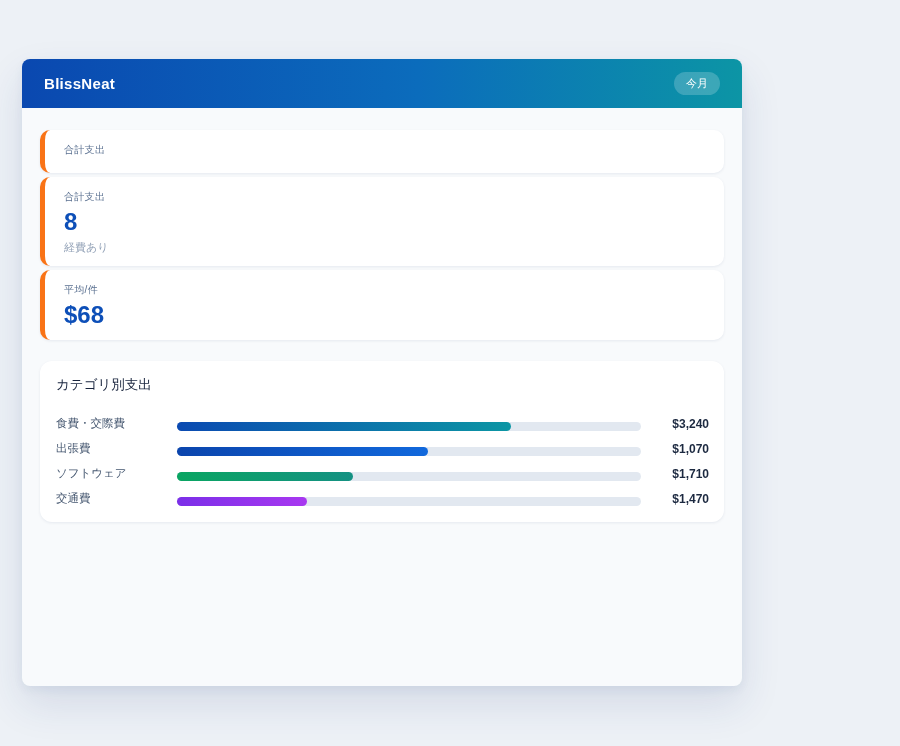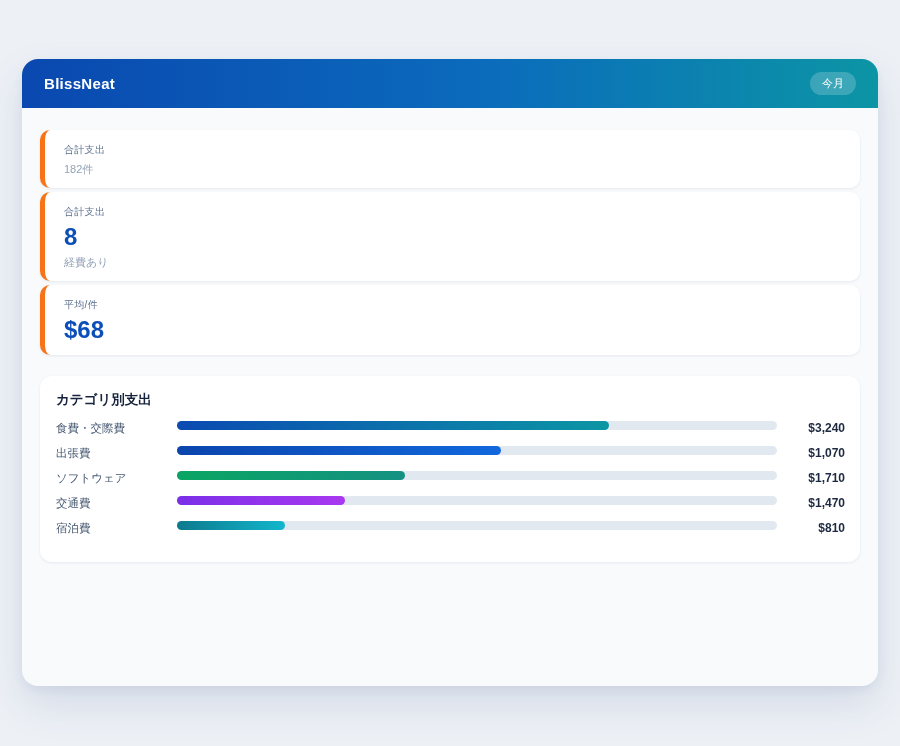--- a/index.html
+++ b/index.html
@@ -5,23 +5,23 @@
   * { margin: 0; padding: 0; box-sizing: border-box; }
   html, body {
     width: 900px; height: 746px;
     background: #edf1f6;
     font-family: "Liberation Sans", "DejaVu Sans", sans-serif;
     overflow: hidden;
   }
   .app-container {
     position: absolute;
     left: 22px; top: 59px;
-    width: 856px; height: 627px;
+    width: 720px; height: 627px;
     background: #f8fafc;
-    border-radius: 16px;
+    border-radius: 8px;
     box-shadow: 0 18px 40px rgba(30, 60, 120, 0.12), 0 4px 10px rgba(30,60,120,0.06);
     overflow: hidden;
   }
   .app-header {
     height: 49px;
     display: flex;
     align-items: center;
     justify-content: space-between;
     padding: 0 22px;
     background: linear-gradient(90deg, #0a48b0 0%, #0b6cbc 55%, #0c95a5 100%);
@@ -72,27 +72,27 @@
   }
   .category-card {
     margin-top: 21px;
     background: #ffffff;
     border-radius: 12px;
     padding: 15px 15px 16px 16px;
     box-shadow: 0 1px 3px rgba(15, 35, 95, 0.08);
   }
   .category-title {
     font-size: 13.5px;
-    font-weight: 700;
+    font-weight: 400;
     color: #17233c;
     margin-bottom: 12px;
   }
   .cat-row {
     display: flex;
-    align-items: flex-start;
+    align-items: flex-end;
     height: 25px;
   }
   .cat-label {
     width: 121px;
     flex: 0 0 121px;
     font-size: 11.5px;
     color: #44566f;
   }
   .bar-track {
     flex: 1;
@@ -127,21 +127,20 @@
 
   <div class="app-header">
     <div class="app-title">BlissNeat</div>
     <div class="period-badge">今月</div>
   </div>
 
   <div class="content">
 
     <div class="stat-card">
       <div class="stat-label">合計支出</div>
-      <div class="stat-sub">182件</div>
     </div>
 
     <div class="stat-card">
       <div class="stat-label">合計支出</div>
       <div class="stat-value">8</div>
       <div class="stat-sub">経費あり</div>
     </div>
 
     <div class="stat-card">
       <div class="stat-label">平均/件</div>
@@ -177,23 +176,16 @@
       </div>
 
       <div class="cat-row">
         <div class="cat-label">交通費</div>
         <div class="bar-track">
           <div class="bar-fill bar-g4" style="width: 28%;"></div>
         </div>
         <div class="cat-value">$1,470</div>
       </div>
 
-      <div class="cat-row">
-        <div class="cat-label">宿泊費</div>
-        <div class="bar-track">
-          <div class="bar-fill bar-g5" style="width: 18%;"></div>
-        </div>
-        <div class="cat-value">$810</div>
-      </div>
 
     </div>
   </div>
 </div>
 
 </body></html>

